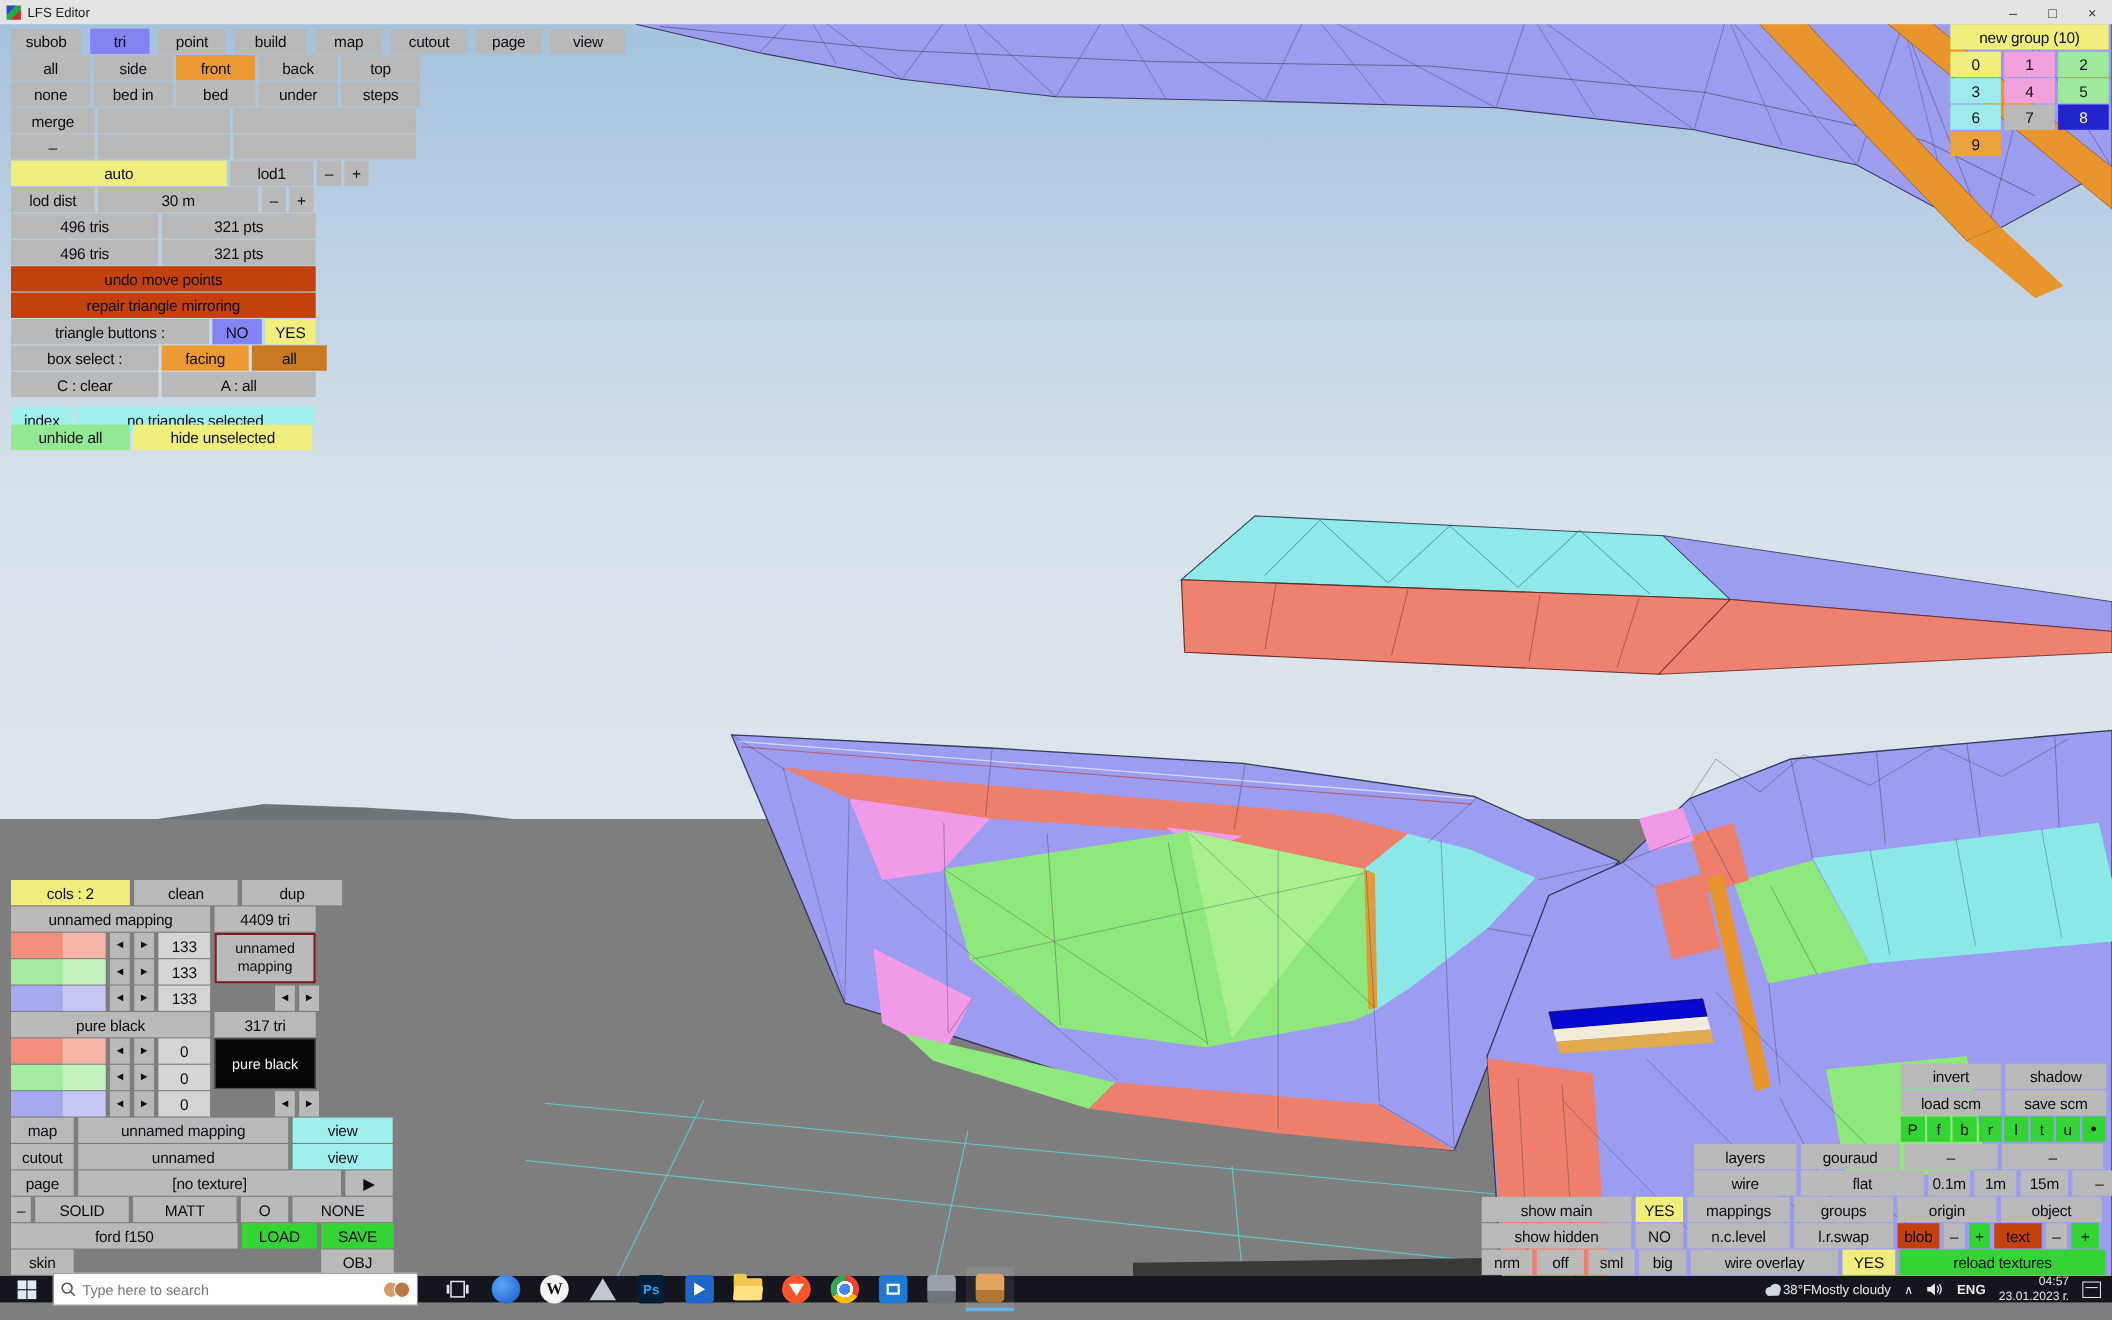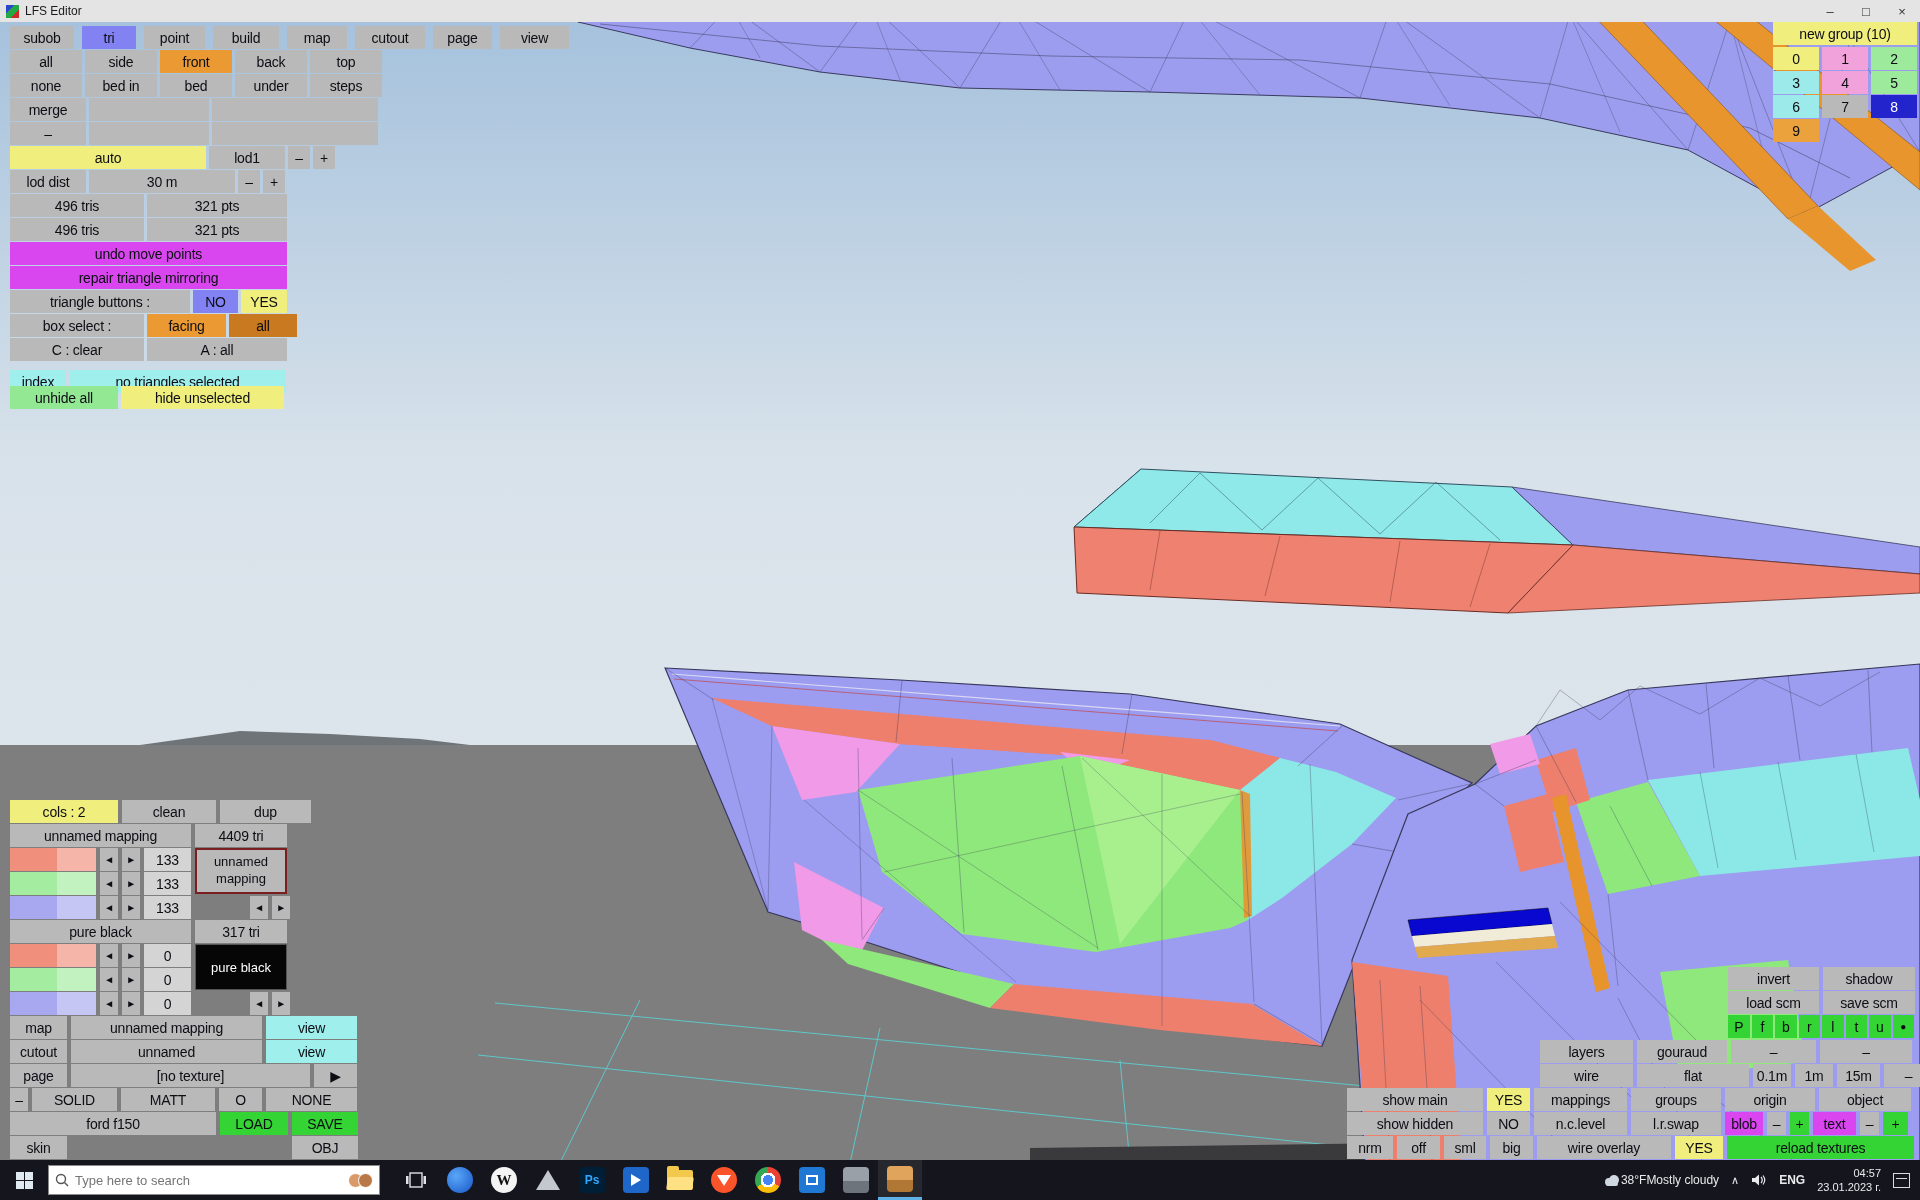--- a/index.html
+++ b/index.html
@@ -11,21 +11,21 @@
   .g3{gap:3px}.g2{gap:2px}
   .b{height:23px;display:flex;align-items:center;justify-content:center;
      background:#b9b9b9;color:#0d0d14;font-size:14px;line-height:1;
      white-space:nowrap;cursor:default;flex:0 0 auto;letter-spacing:-0.2px}
   .abs{position:absolute;z-index:5}
   .c-blue{background:#8282f2}
   .c-dkblue{background:#2424cc;color:#fff}
   .c-yellow{background:#f0ee7c}
   .c-orange{background:#eb9a33}
   .c-dkorange{background:#c9791f}
-  .c-purple{background:#d946ef}
+  .c-purple{background:#c2410c}
   .c-cyan{background:#9ff0ec}
   .c-green{background:#93e893}
   .c-bgreen{background:#33d433}
   .small{font-size:10px}
   .sw{position:relative;height:23px;flex:0 0 auto}
   .sw::after{content:"";position:absolute;right:0;top:0;bottom:0;width:45%;
      background:rgba(255,255,255,.35)}
   .valcell{background:#d4d4d4}
   .mapbox{position:absolute;z-index:6;width:92px;height:46px;background:#b9b9b9;
      border:2px solid #7a1f1f;display:flex;flex-direction:column;align-items:center;
@@ -35,21 +35,21 @@
      font-size:13px;color:#fff}
   
   .titlebar{position:absolute;top:0;left:0;width:1920px;height:22px;background:#e4e4e4;
      display:flex;align-items:center;z-index:10;font-size:12px;color:#1a1a1a}
   .appicon{width:13px;height:13px;margin:0 6px 0 6px;
      background:linear-gradient(135deg,#2a46cc 33%,#23a845 33% 66%,#cc2a2a 66%)}
   .wbtns{margin-left:auto;display:flex;height:22px}
   .wb{width:36px;height:22px;display:flex;align-items:center;justify-content:center;
      color:#333;font-size:13px}
   
-  .taskbar{position:absolute;left:0;top:1160px;width:1920px;height:40px;background:#15151d;
+  .taskbar{position:absolute;left:0;top:1160px;width:1920px;height:24px;background:#15151d;
      display:flex;align-items:center;z-index:10;color:#e8eaec}
   .tb-start{width:48px;height:40px;display:flex;align-items:center;justify-content:center}
   .winlogo{display:grid;grid-template-columns:8px 8px;grid-template-rows:8px 8px;gap:1px}
   .winlogo i{background:#dfe9f2;display:block}
   .tb-search{display:flex;align-items:center;gap:6px;width:332px;height:30px;
      background:#fff;border:1px solid #8a8a8a;padding:0 6px}
   .tb-search input{border:none;outline:none;background:transparent;font-size:13px;
      color:#333;width:240px;font-family:"Liberation Sans",sans-serif}
   .avatars{display:flex;margin-left:auto}
   .avatars i{width:15px;height:15px;border-radius:50%;display:block;border:1px solid #fff}

